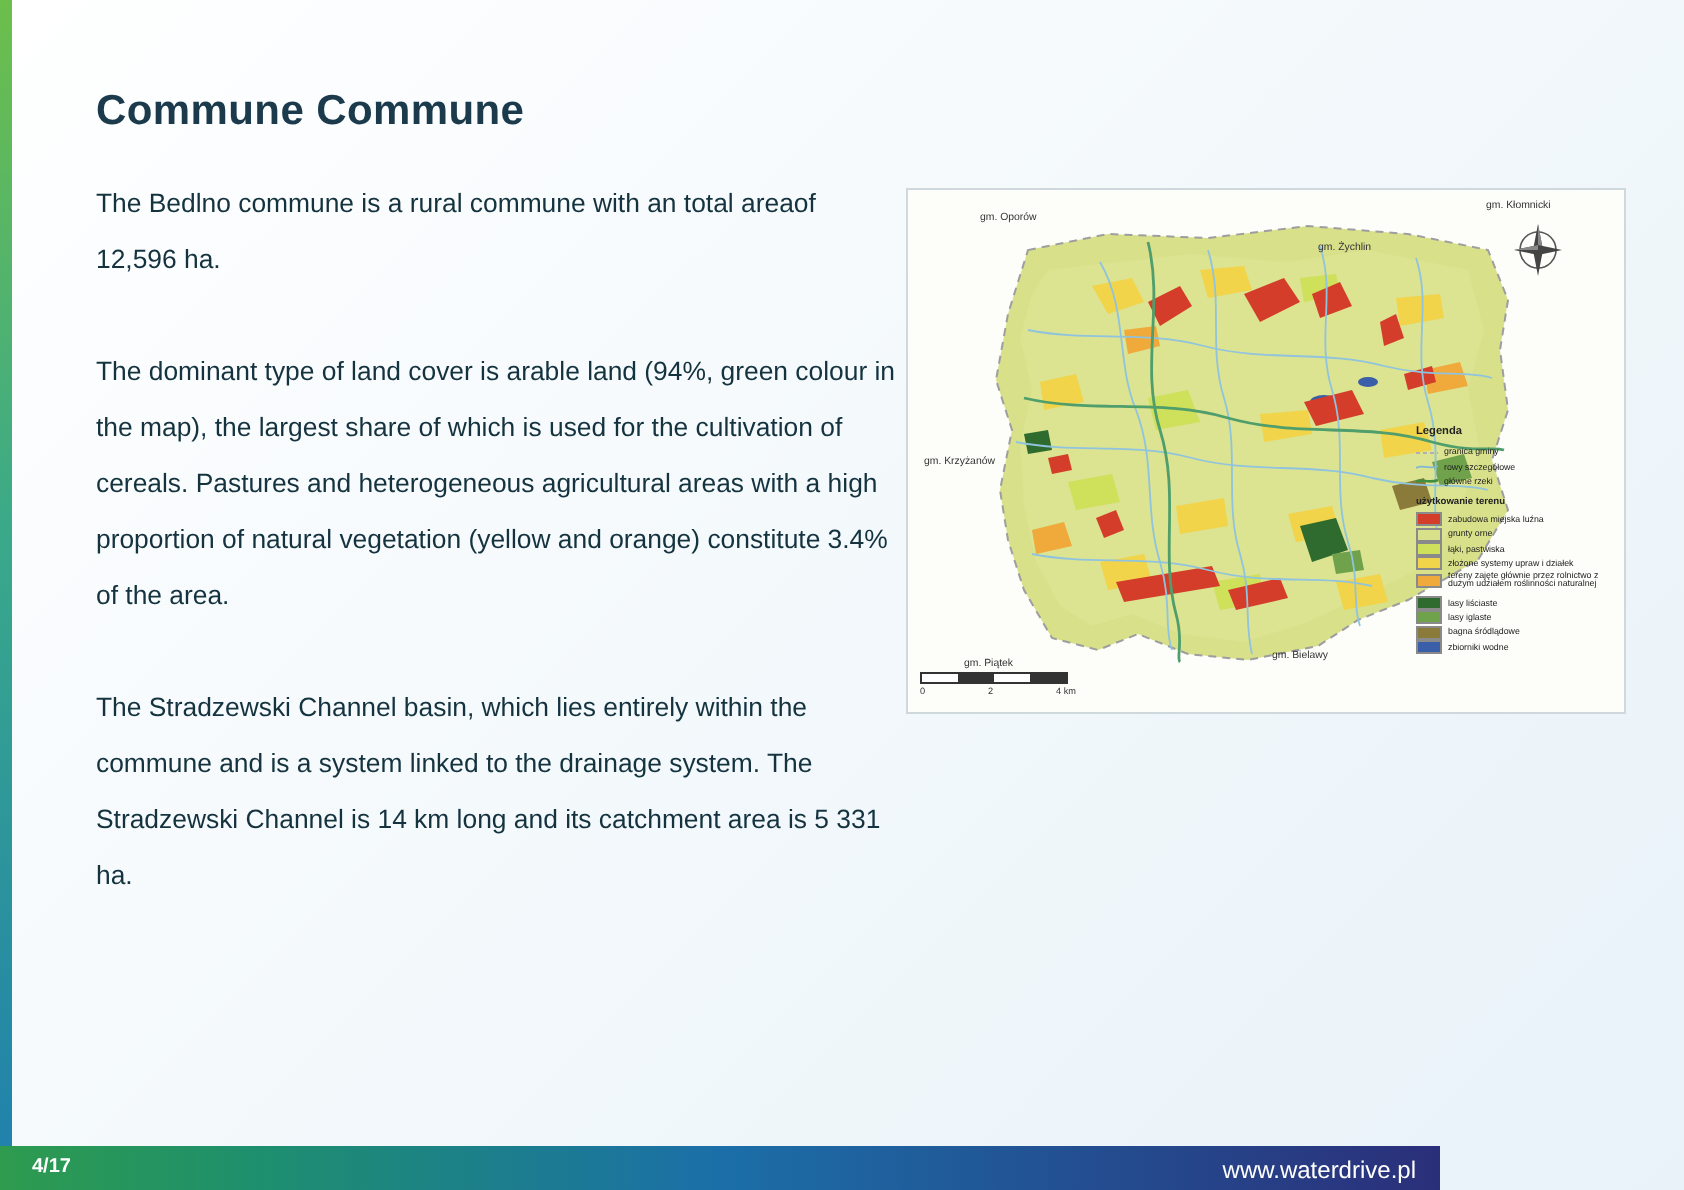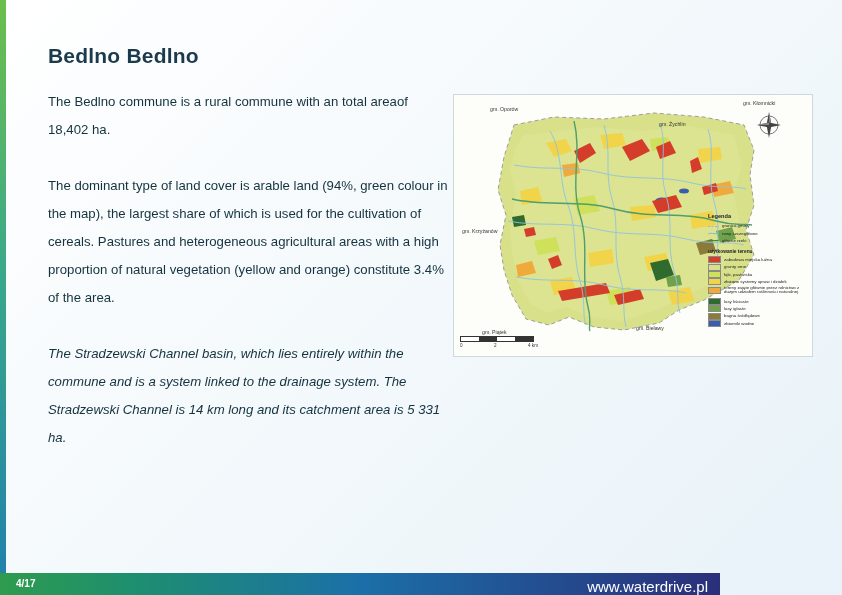--- a/index.html
+++ b/index.html
@@ -42,21 +42,21 @@
     left: 48px;
     top: 88px;
     width: 400px;
     font-size: 13.2px;
     color: #14333f;
     line-height: 28px;
   }
   .para {
     margin: 0 0 28px 0;
   }
-  .para.last { margin-bottom: 0; font-style: italic; }
+  .para.last { margin-bottom: 0; }
 
   
   .map-panel {
     position: absolute;
     left: 453px;
     top: 94px;
     width: 358px;
     height: 261px;
     background: #ffffff;
     border: 1px solid #cfd8dc;
@@ -161,35 +161,35 @@
     left: 16px;
     top: 5px;
     font-size: 10px;
     color: #ffffff;
     font-weight: bold;
   }
   .footer-right {
     position: absolute;
     right: 12px;
     top: 5px;
-    font-size: 15px;
+    font-size: 12px;
     color: #ffffff;
   }
 </style>
 </head>
 <body>
 
 <div class="slide">
 
   <div class="left-bar"></div>
 
-  <div class="title">Bedlno Bedlno</div>
+  <div class="title">Commune Commune</div>
 
   <div class="body-text">
-    <p class="para">The Bedlno commune is a rural commune with an total areaof 18,402 ha.</p>
+    <p class="para">The Bedlno commune is a rural commune with an total areaof 12,596 ha.</p>
     <p class="para">The dominant type of land cover is arable land (94%, green colour in the map), the largest share of which is used for the cultivation of cereals. Pastures and heterogeneous agricultural areas with a high proportion of natural vegetation (yellow and orange) constitute 3.4% of the area.</p>
     <p class="para last">The Stradzewski Channel basin, which lies entirely within the commune and is a system linked to the drainage system. The Stradzewski Channel is 14 km long and its catchment area is 5 331 ha.</p>
   </div>
 
   <div class="map-panel">
     <div class="map-inner">
 
       <svg class="map-svg" width="358" height="261" viewBox="0 0 358 261">
 
         <path d="M60,30 L100,22 L150,24 L200,18 L250,22 L290,30 L300,55 L296,80 L300,110 L292,135 L300,160 L285,185 L250,205 L225,215 L205,228 L170,235 L140,232 L115,222 L95,230 L72,224 L58,200 L50,175 L46,150 L52,120 L44,95 L50,62 Z" fill="#d9e08a" stroke="#9e9e9e" stroke-width="1" stroke-dasharray="4 3"></path>

